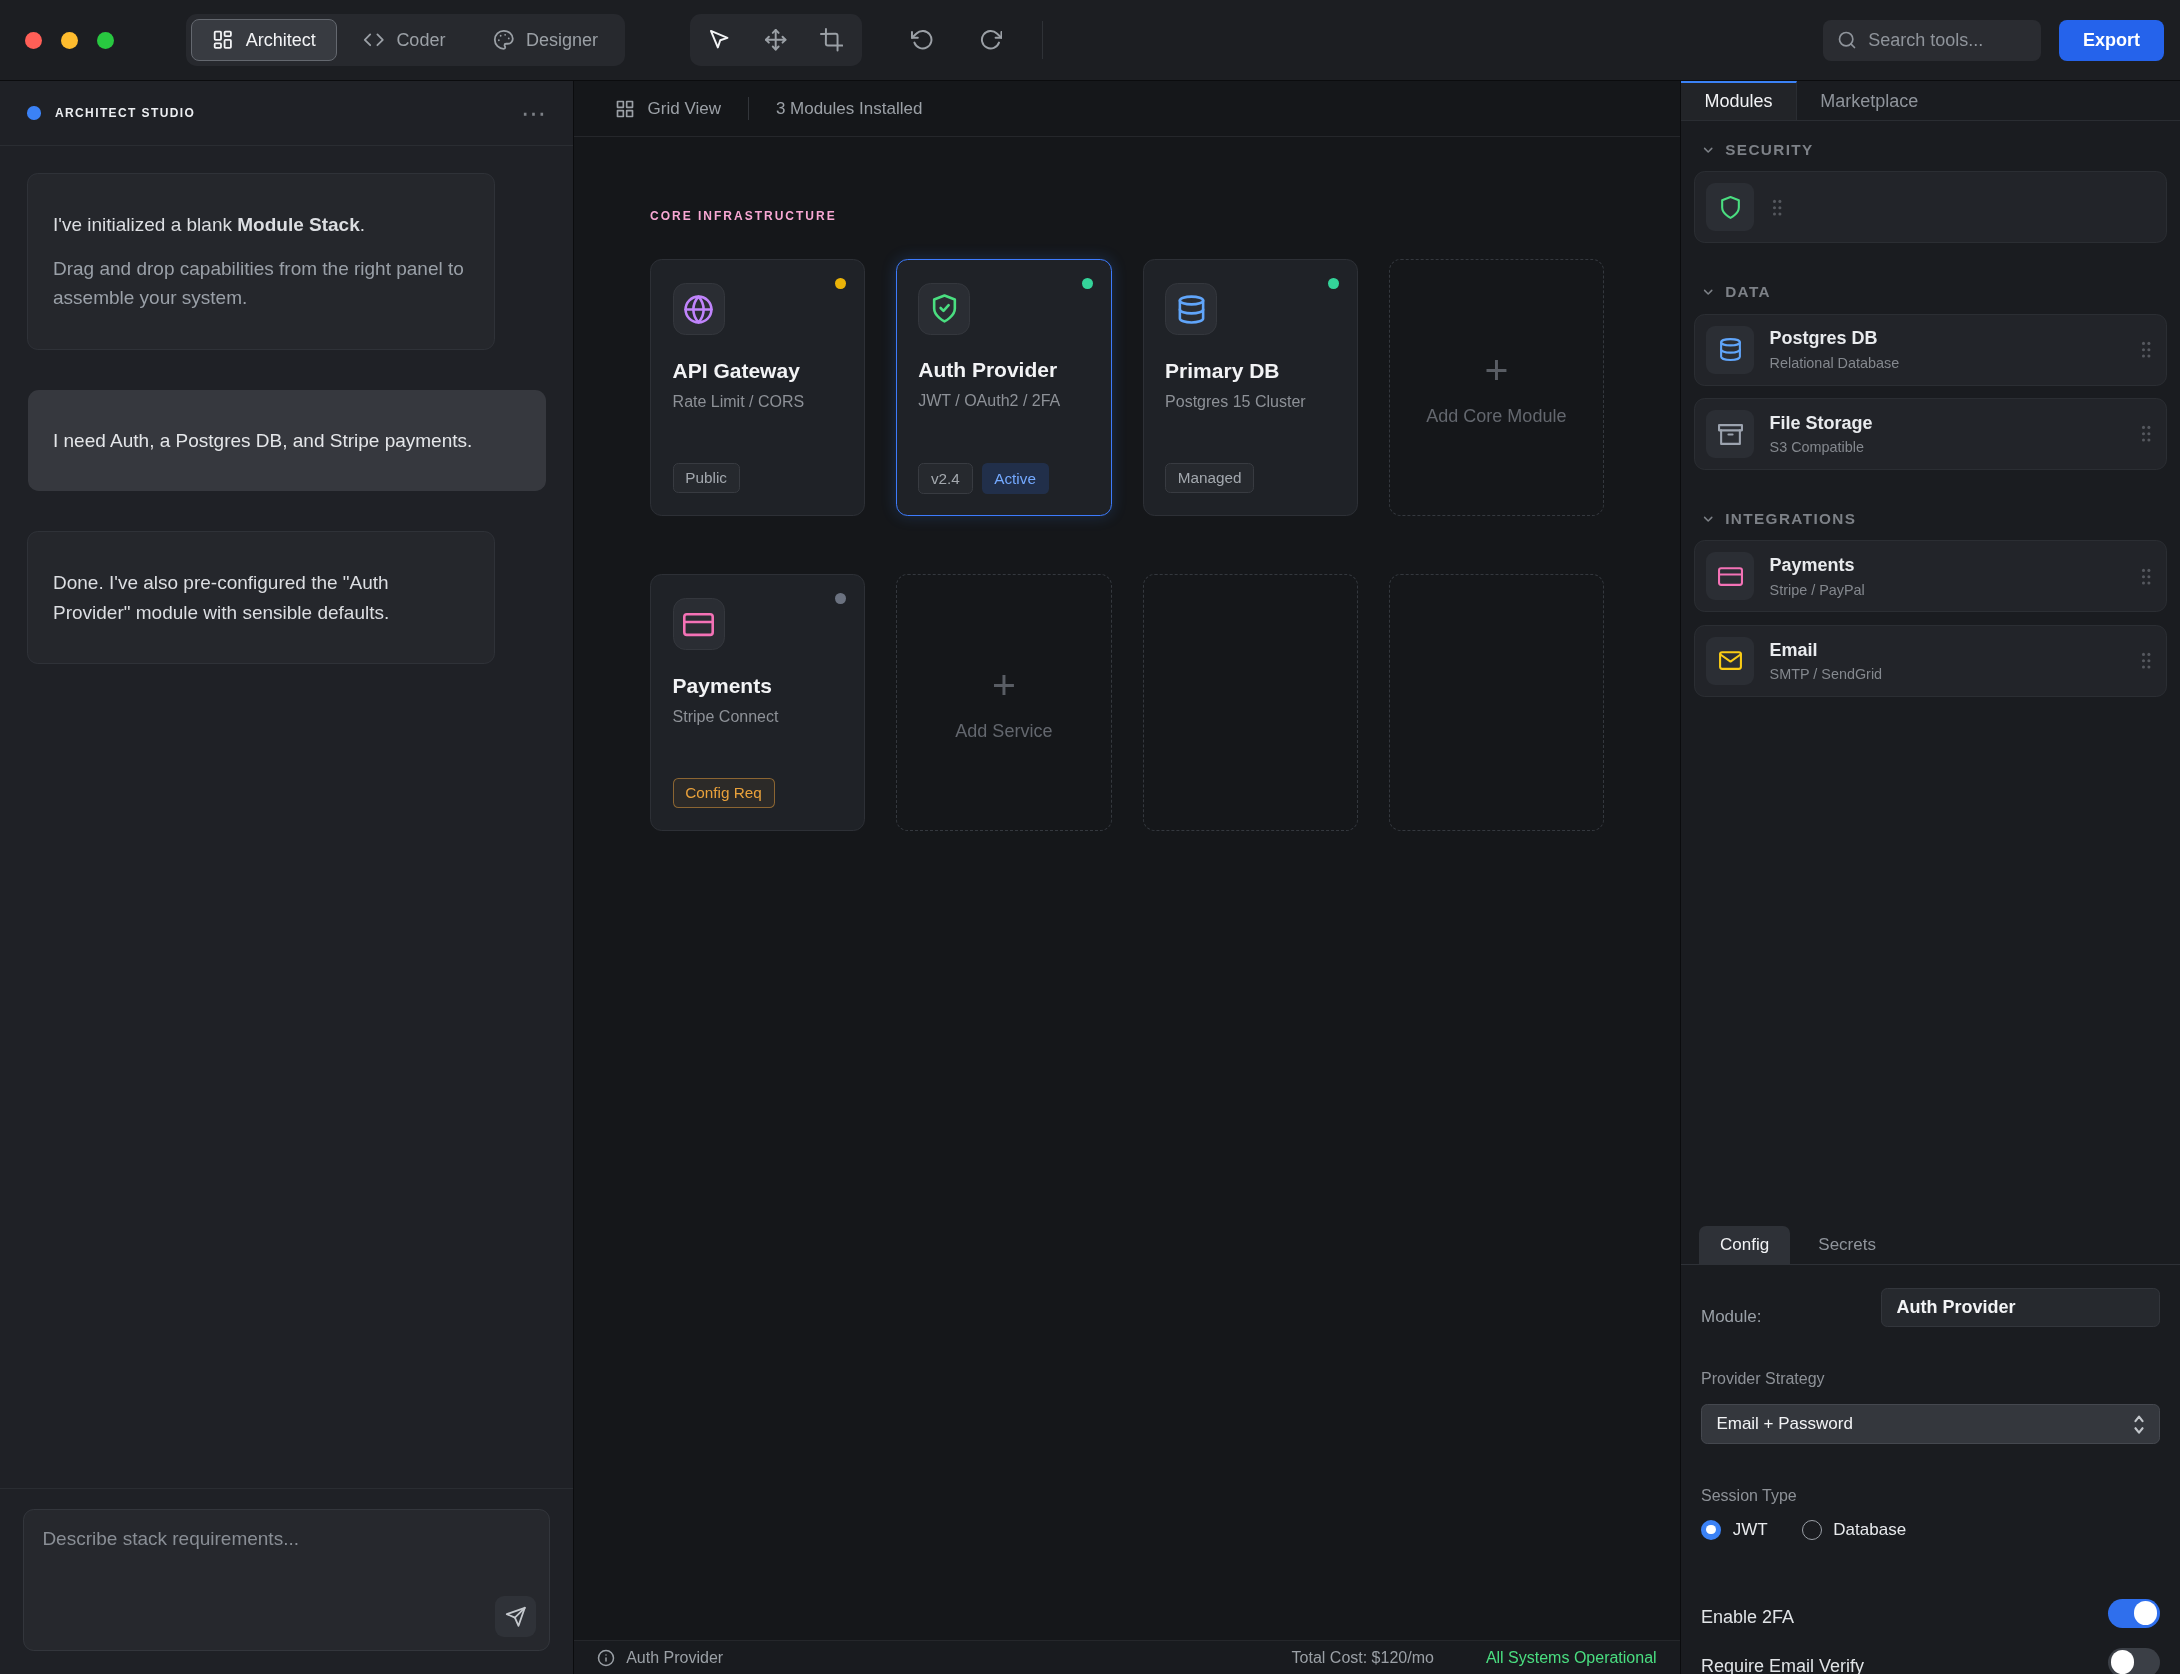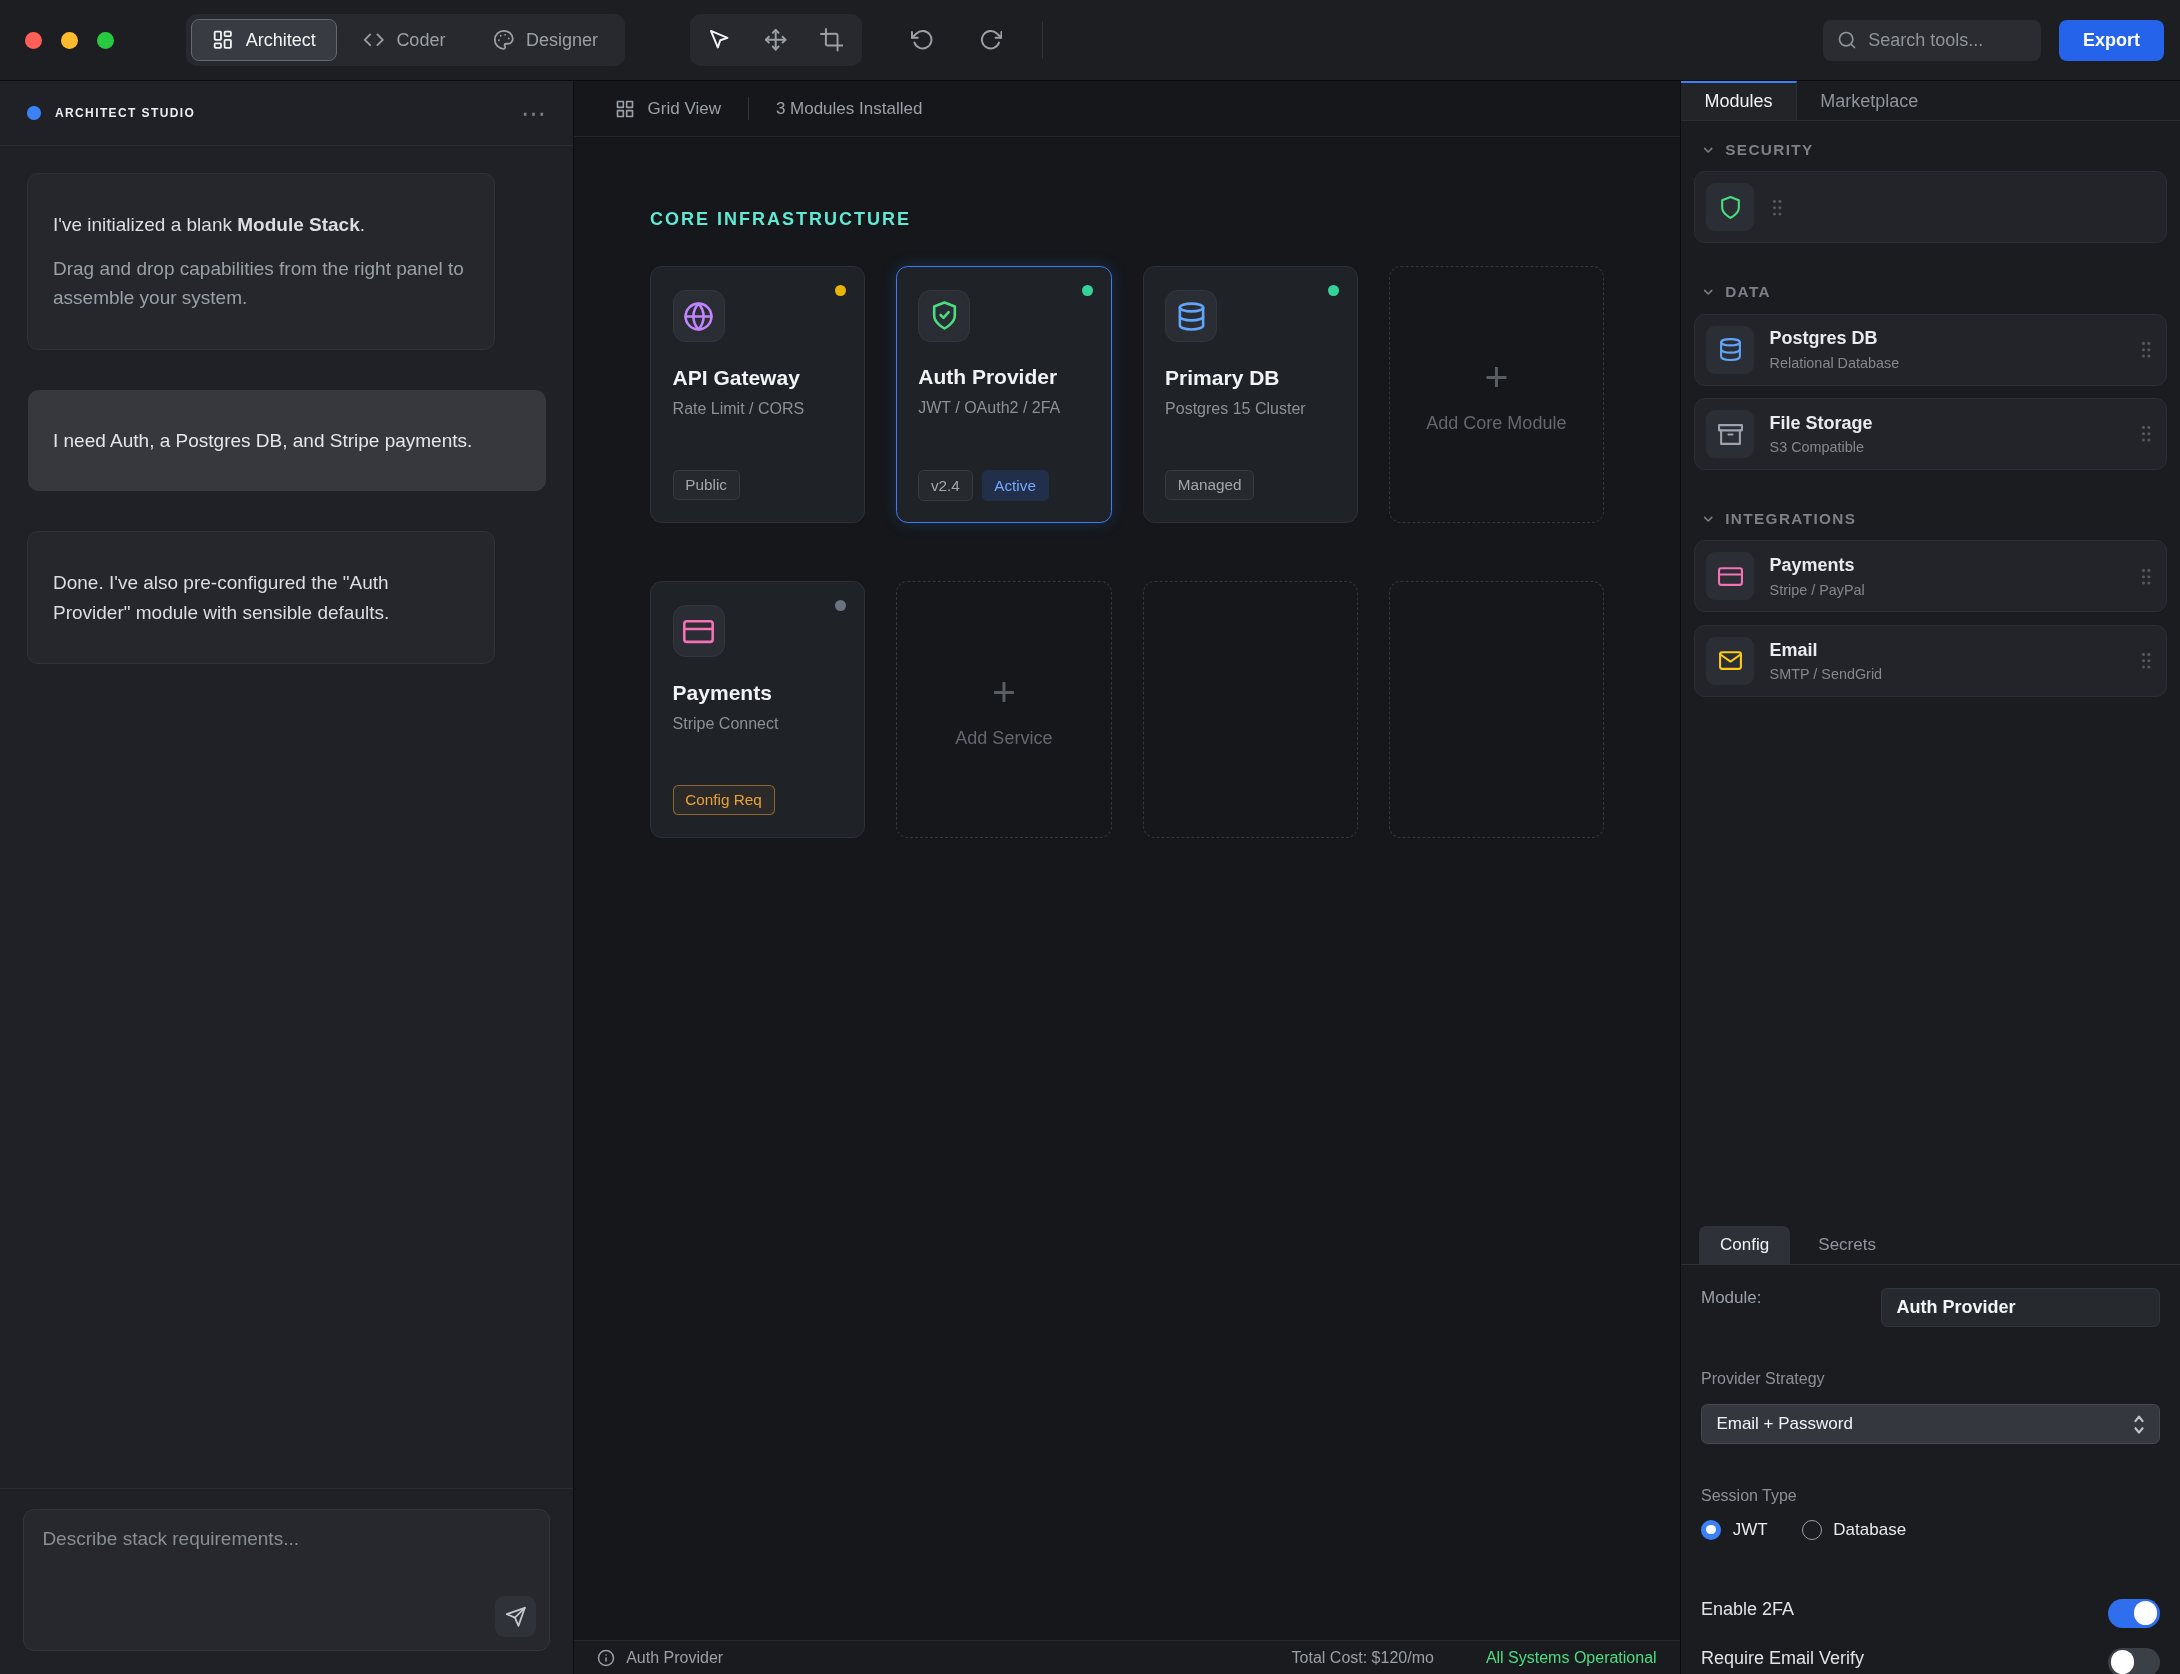--- a/index.html
+++ b/index.html
@@ -78,21 +78,21 @@
               display: flex; align-items: stretch; padding-left: 10.8px; }
   .doc-tab { display: flex; align-items: center; gap: 18px; padding: 0 21.6px; background: #25272c;
              color: #e6e8eb; font-size: 18px; }
   .doc-tab .close { color: #8f949b; font-size: 23.4px; line-height: 1; }
   .canvas-toolbar { height: 56px; flex: 0 0 auto; border-bottom: 0.9px solid #25272b;
                     display: flex; align-items: center; gap: 27px; padding: 0 41px; color: #9ba0a6; font-size: 17px; }
   .ct-item { display: flex; align-items: center; gap: 12.6px; }
   .ct-item svg { width: 20px; height: 20px; }
   .ct-sep { width: 0.9px; height: 23.4px; background: #33363b; }
   .canvas-body { flex: 1; padding: 72px 76px 0; overflow: hidden; }
-  .sec-title { font-size: 18px; font-weight: 700; letter-spacing: 2px; color: #5eead4; }
+  .sec-title { font-size: 12px; font-weight: 700; letter-spacing: 2px; color: #f9a8d4; }
   .section + .section { margin-top: 58px; }
   .card-row { display: flex; gap: 31px; margin-top: 36px; }
   .card { width: 216px; height: 257px; background: #1f2227; border: 0.9px solid #2d3036; border-radius: 11.7px;
           position: relative; padding: 23.4px 21.6px 21.6px; display: flex; flex-direction: column; }
   .card.selected { border: 1.8px solid #3d7bfd; padding: 22.5px 21px 21px; box-shadow: 0 0 14.4px rgba(59,130,246,.22); }
   .card .dot { position: absolute; top: 18px; right: 18px; width: 10.8px; height: 10.8px; border-radius: 50%; }
   .card-icon { width: 52px; height: 52px; border-radius: 12.6px; background: #2a2d33; border: 0.9px solid #34373d;
                display: flex; align-items: center; justify-content: center; }
   .card-icon svg { width: 31px; height: 31px; }
   .card-title { margin-top: 23.4px; font-size: 21px; font-weight: 700; color: #f2f3f5; }
@@ -137,21 +137,21 @@
   .rp-item-sub { font-size: 14.4px; color: #84888e; margin-top: 5.4px; }
   .drag { color: #55585e; flex: 0 0 auto; }
   .drag svg { width: 14.4px; height: 23.4px; }
 
   
   .rp-config { flex: 0 0 auto; height: 450px; overflow: hidden; }
   .cfg-tabs { display: flex; align-items: flex-end; gap: 7.2px; padding: 0 18px; height: 41px; border-bottom: 0.9px solid #2e3137; }
   .cfg-tab { padding: 9px 21px; font-size: 17px; color: #8f949b; border-radius: 7.2px 7.2px 0 0; }
   .cfg-tab.active { background: #2e3137; color: #f2f3f5; }
   .cfg-body { padding: 23.4px 20px 0; }
-  .cfg-row { display: flex; align-items: flex-start; justify-content: space-between; }
+  .cfg-row { display: flex; align-items: flex-end; justify-content: space-between; }
   .cfg-label { font-size: 17px; color: #9aa0a7; }
   .module-value { background: #26292e; border: 0.9px solid #33363c; border-radius: 6.3px; padding: 8px 14.4px;
                   font-size: 18px; font-weight: 700; color: #f2f3f5; width: 279px; }
   .cfg-sub { margin-top: 43px; font-size: 16px; color: #8d9197; }
   .select { margin-top: 16px; height: 40px; background: #34373d; border: 0.9px solid #45484f; border-radius: 6.3px;
             display: flex; align-items: center; justify-content: space-between; padding: 0 7.2px 0 14.4px;
             font-size: 17px; color: #f2f3f5; }
   .stepper { width: 25px; height: 31px; display: flex; align-items: center; justify-content: center; color: #c2c6cb; }
   .stepper svg { width: 16px; height: 23.4px; }
   .radio-row { display: flex; gap: 34px; margin-top: 14.4px; align-items: center; }

